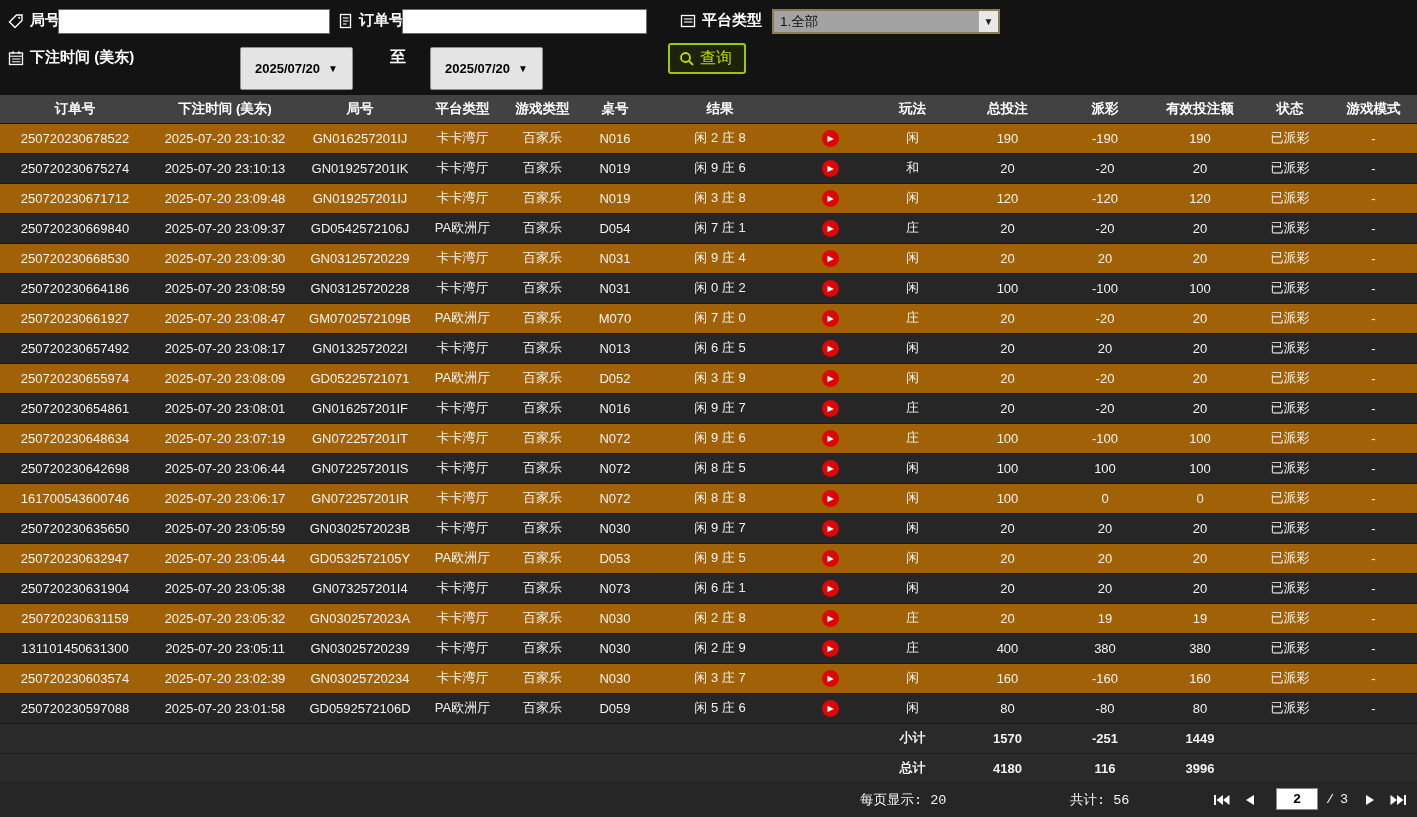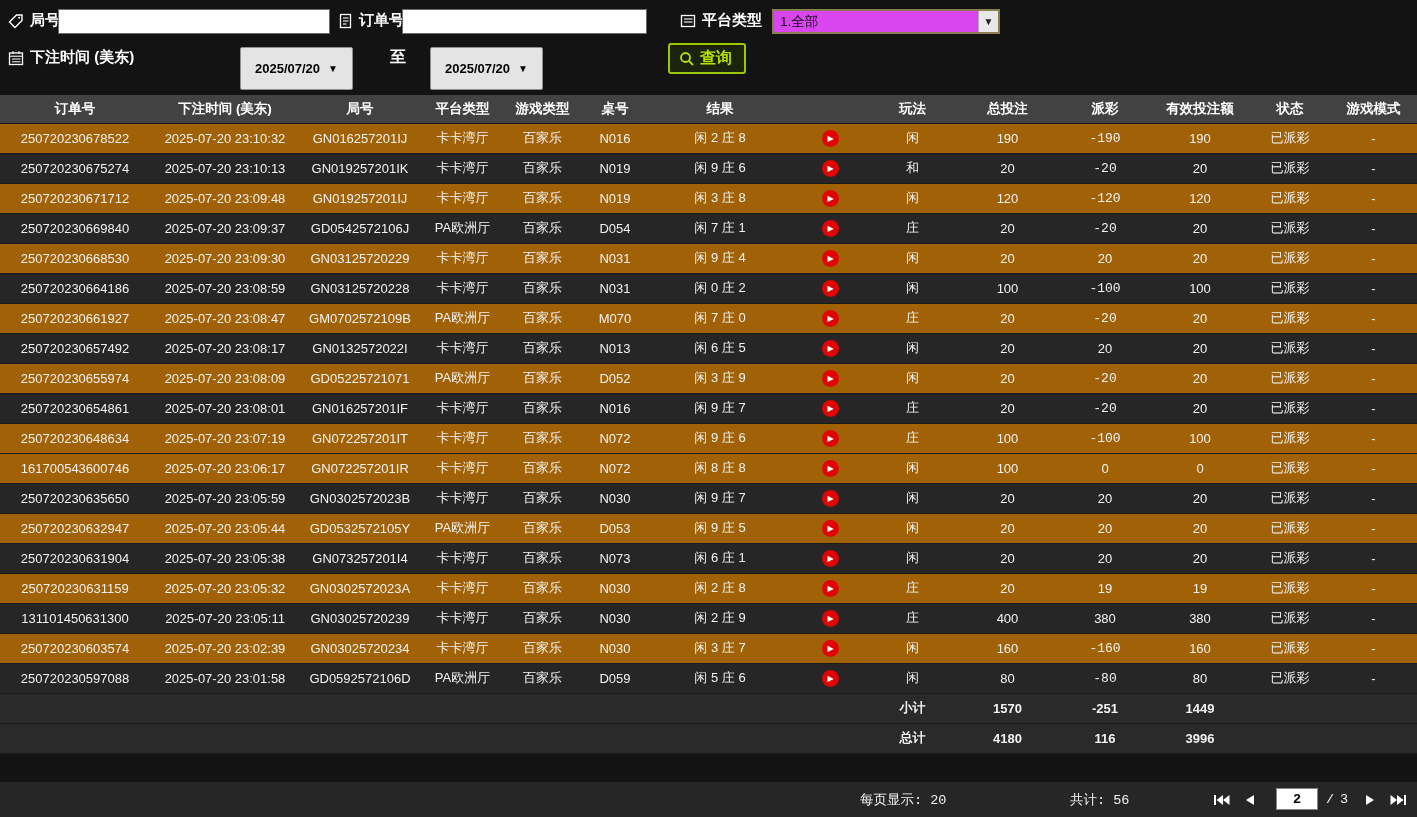--- a/index.html
+++ b/index.html
@@ -10,45 +10,45 @@
     color:#f2f2f2;
     position:relative;
   }
   
   .filters { position:absolute; top:0; left:0; width:1417px; height:95px; background:#131313; z-index:3; }
   .f-label { position:absolute; display:inline-flex; align-items:center; gap:6px;
              font-weight:bold; font-size:15px; color:#fff; white-space:nowrap; }
   .f-label svg { flex:0 0 auto; }
   .text-input { position:absolute; height:25px; background:#fff; border:1px solid #6b6b6b;
                 font-size:13px; padding:0 6px; color:#111; outline:none; }
-  .select-box { position:absolute; height:25px; background:#d946ef; border:2px solid #8a7d52;
+  .select-box { position:absolute; height:25px; background:#a3a3a3; border:2px solid #8a7d52;
                 display:flex; align-items:center; cursor:pointer; }
   .select-box .sel-text { flex:1; color:#111; font-size:13.5px; padding-left:6px; }
   .select-box .sel-arrow { width:20px; height:100%; background:#e8e8e8; border-left:1px solid #aaa;
                 color:#222; font-size:10px; display:flex; align-items:center; justify-content:center; }
   .date-btn { position:absolute; height:43px; width:113px; background:#e4e4e4; border:1px solid #8f8f8f;
               border-radius:2px; color:#000; font-weight:bold; font-size:13px;
               display:flex; align-items:center; justify-content:center; gap:8px; cursor:pointer; }
   .date-btn .dn-arrow { font-size:10px; }
   .search-btn { position:absolute; left:668px; top:43px; height:31px; padding:0 12px 0 9px;
                 background:rgba(60,80,0,0.25); border:2px solid #9dc700; border-radius:3px;
-                color:#b8e000; font-weight:bold; font-size:16px;
+                color:#b8e000; font-weight:normal; font-size:16px;
                 display:inline-flex; align-items:center; gap:5px; cursor:pointer; }
   
   table.records { position:absolute; top:95px; left:0; width:1417px; border-collapse:collapse;
                   table-layout:fixed; z-index:3; }
   table.records thead th { background:#424242; height:28px; font-size:13.5px; font-weight:bold;
                            color:#fff; border-bottom:1px solid #181818; text-align:center; overflow:hidden; }
   table.records tbody td { height:30px; text-align:center; font-size:13px; color:#f2f2f2;
                            border-bottom:1px solid #1b1b1b; white-space:nowrap; overflow:hidden; }
   tr.odd  { background:#a16207; }
   tr.even { background:#262626; }
   tr.summary { background:#2a2a2a; }
   tr.summary td { color:#ffe600; font-weight:bold; font-size:13.5px; }
-  .pay-neg { color:#00dc00;font-family:Liberation Mono, monospace; }
+  .pay-neg { color:#00dc00; }
   .pay-pos { color:#c41414; }
   .pay-zero { color:#f2f2f2; }
   .status-paid { color:#00dc00; }
   .mode { color:#9a9a9a; }
   .play-btn { display:inline-flex; width:17px; height:17px; border-radius:50%; background:#e00404;
               color:#fff; font-size:8px; align-items:center; justify-content:center;
               cursor:pointer; line-height:1; padding-left:1px; }
   
   .footer { position:absolute; left:0; top:782px; width:1417px; height:35px; background:#262626; z-index:3; }
   .footer .fp-item { position:absolute; top:0; height:35px; display:flex; align-items:center;
@@ -346,20 +346,36 @@
         <td>N072</td>
         <td>闲 9 庄 6</td>
         <td><span class="play-btn">▶</span></td>
         <td>庄</td>
         <td>100</td>
         <td class="pay-neg">-100</td>
         <td>100</td>
         <td class="status-paid">已派彩</td>
         <td class="mode">-</td>
       </tr>
+      <tr class="even">
+        <td>250720230642698</td>
+        <td>2025-07-20 23:06:44</td>
+        <td>GN072257201IS</td>
+        <td>卡卡湾厅</td>
+        <td>百家乐</td>
+        <td>N072</td>
+        <td>闲 8 庄 5</td>
+        <td><span class="play-btn">▶</span></td>
+        <td>闲</td>
+        <td>100</td>
+        <td class="pay-pos">100</td>
+        <td>100</td>
+        <td class="status-paid">已派彩</td>
+        <td class="mode">-</td>
+      </tr>
       <tr class="odd">
         <td>161700543600746</td>
         <td>2025-07-20 23:06:17</td>
         <td>GN072257201IR</td>
         <td>卡卡湾厅</td>
         <td>百家乐</td>
         <td>N072</td>
         <td>闲 8 庄 8</td>
         <td><span class="play-btn">▶</span></td>
         <td>闲</td>

